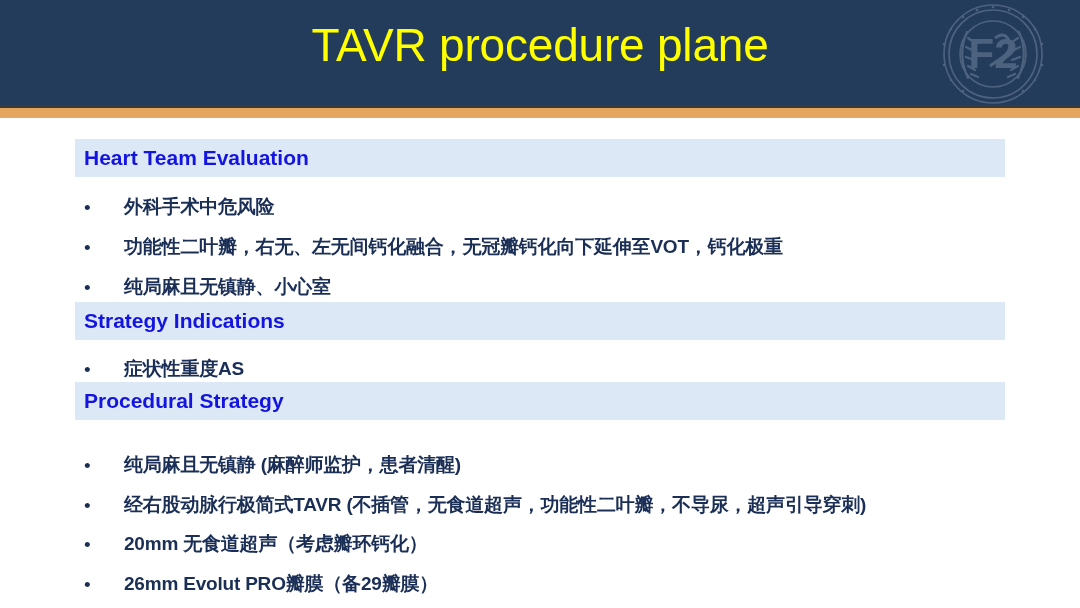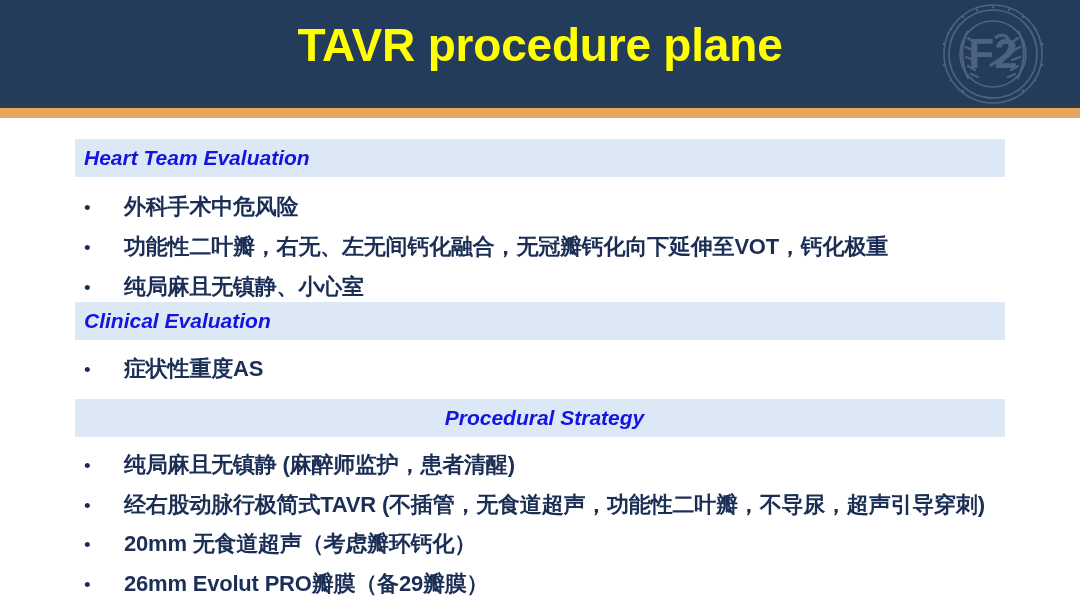--- a/index.html
+++ b/index.html
@@ -29,21 +29,21 @@
     position: absolute;
     left: 0;
     top: 0;
     width: 1080px;
     height: 105px;
     display: flex;
     align-items: center;
     justify-content: center;
     color: #ffff00;
     font-size: 46px;
-    font-weight: bold;
+    font-weight: normal;
     letter-spacing: -0.2px;
     white-space: nowrap;
     padding-bottom: 16px;
     box-sizing: border-box;
   }
   .header-rule {
     position: absolute;
     left: 0;
     top: 105px;
     width: 1080px;
@@ -87,21 +87,20 @@
     height: 38px;
     background: #dce8f5;
     display: flex;
     align-items: center;
   }
   .section-band .section-label {
     padding-left: 9px;
     color: #1414e0;
     font-size: 21px;
     font-weight: bold;
-    font-style: italic;
     white-space: nowrap;
   }
 
   .bullet-row {
     position: absolute;
     left: 75px;
     width: 990px;
     height: 34px;
     display: flex;
     align-items: center;
@@ -110,21 +109,21 @@
   .bullet-dot {
     width: 8px;
     color: #1b2f56;
     font-size: 19px;
     line-height: 1;
     margin-left: 9px;
     margin-right: 32px;
   }
   .bullet-text {
     color: #1b2f56;
-    font-size: 22px;
+    font-size: 19px;
     font-weight: bold;
     letter-spacing: -0.2px;
   }
 </style>
 </head>
 <body>
 
 <div class="slide-header">
   <div class="header-title">TAVR procedure plane</div>
 
@@ -182,28 +181,28 @@
   <div class="bullet-row" style="top:112px;">
     <span class="bullet-dot">•</span>
     <span class="bullet-text narrow">功能性二叶瓣，右无、左无间钙化融合，无冠瓣钙化向下延伸至VOT，钙化极重</span>
   </div>
   <div class="bullet-row" style="top:152px;">
     <span class="bullet-dot">•</span>
     <span class="bullet-text">纯局麻且无镇静、小心室</span>
   </div>
 
   <div class="section-band" style="top:184px;">
-    <span class="section-label">Clinical Evaluation</span>
+    <span class="section-label">Strategy Indications</span>
   </div>
   <div class="bullet-row" style="top:234px;">
     <span class="bullet-dot">•</span>
     <span class="bullet-text">症状性重度AS</span>
   </div>
 
-  <div class="section-band" style="top:281px;justify-content:center;">
+  <div class="section-band" style="top:264px;">
     <span class="section-label">Procedural Strategy</span>
   </div>
   <div class="bullet-row" style="top:330px;">
     <span class="bullet-dot">•</span>
     <span class="bullet-text narrow">纯局麻且无镇静 (麻醉师监护，患者清醒)</span>
   </div>
   <div class="bullet-row" style="top:370px;">
     <span class="bullet-dot">•</span>
     <span class="bullet-text narrow">经右股动脉行极简式TAVR (不插管，无食道超声，功能性二叶瓣，不导尿，超声引导穿刺)</span>
   </div>

